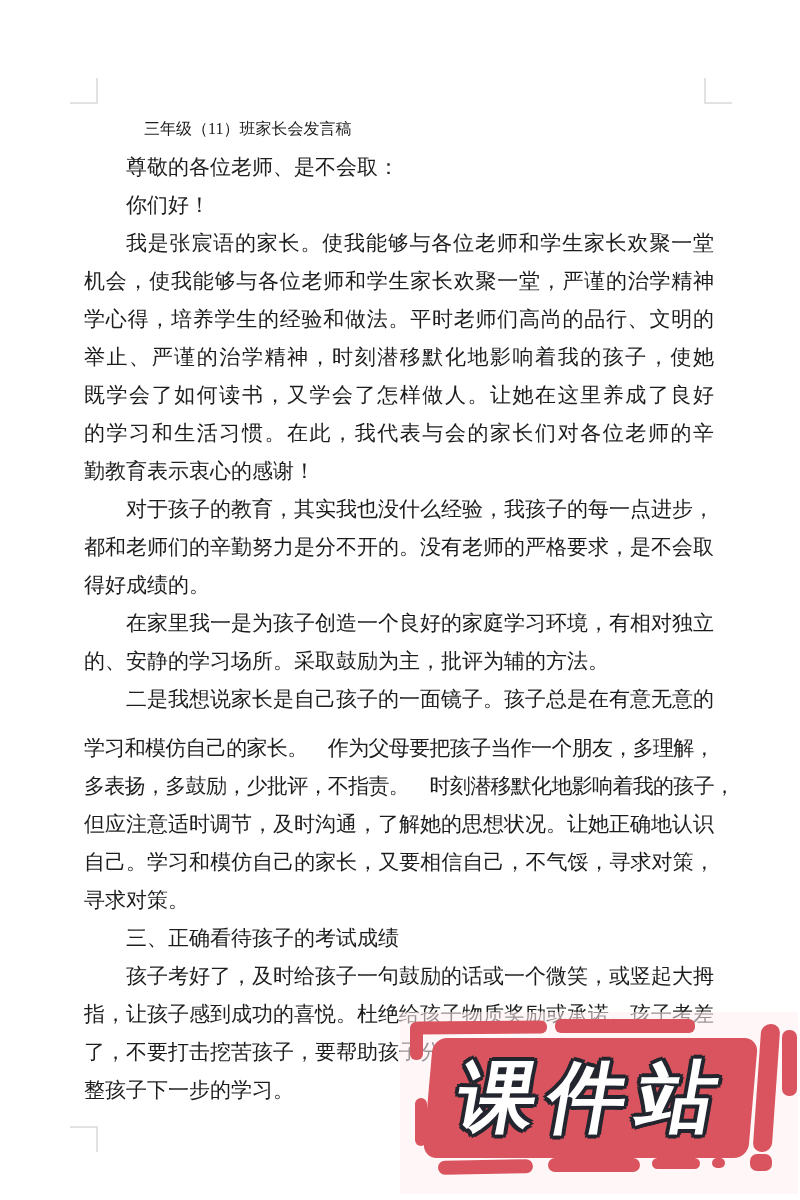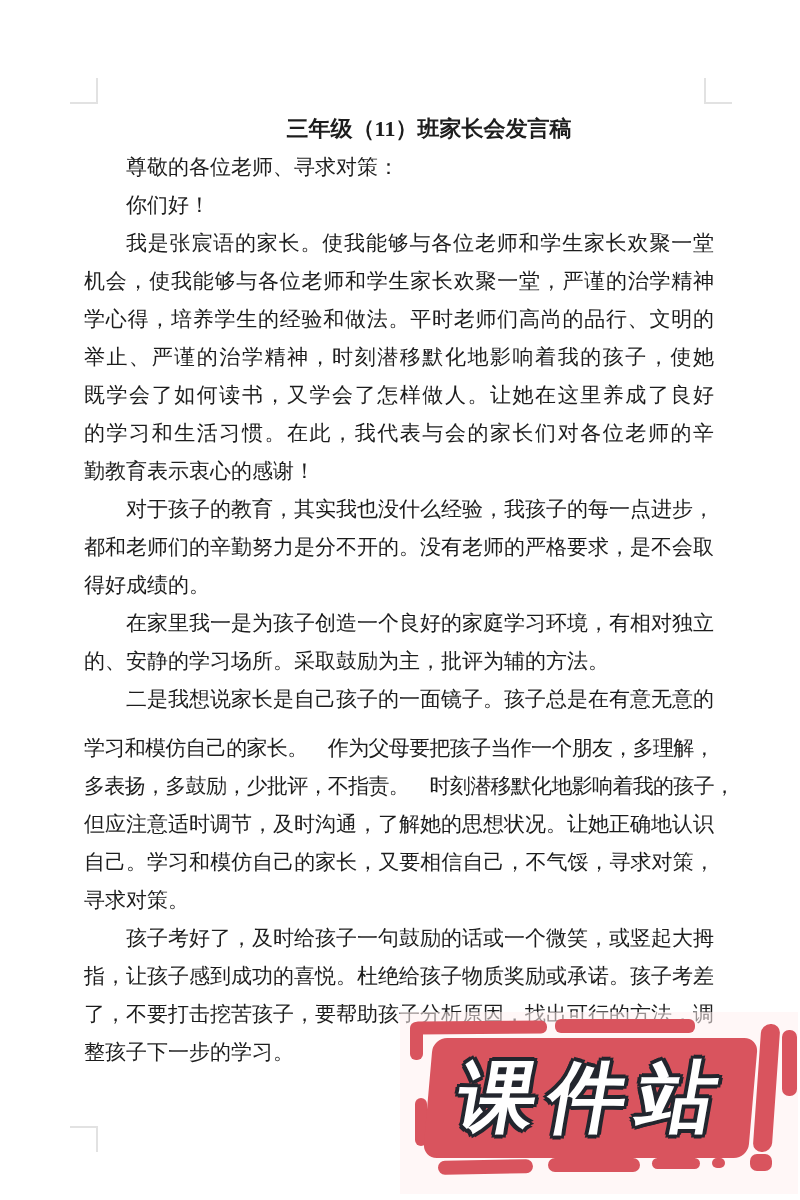--- a/index.html
+++ b/index.html
@@ -12,23 +12,22 @@
   .cm.tl{left:70px;top:78px;border-right-width:2px;border-bottom-width:2px;}
   .cm.tr{left:704px;top:78px;border-left-width:2px;border-bottom-width:2px;}
   .cm.bl{left:70px;top:1126px;border-right-width:2px;border-top-width:2px;}
   .cm.br{left:704px;top:1126px;border-left-width:2px;border-top-width:2px;}
   
   #doc-body{
     position:absolute;left:84px;top:110px;width:630px;z-index:2;
     color:#1d1d1d;font-size:21px;line-height:38px;
   }
   #doc-title{
-    text-align:center;padding-left:60px;font-size:22px;line-height:38px;
+    padding-left:60px;font-size:16px;line-height:38px;
     white-space:nowrap;
-    font-weight:bold;
   }
   .para{margin:0;}
   .line{
     white-space:nowrap;overflow:visible;
     text-align:justify;text-align-last:justify;
     -webkit-text-justify:inter-ideograph;
   }
   .para .line:first-child{text-indent:2em;}
   .para .line:last-child{text-align-last:left;}
   
@@ -71,21 +70,21 @@
 
   <div class="cm tl"></div>
   <div class="cm tr"></div>
   <div class="cm bl"></div>
   <div class="cm br"></div>
 
   <div id="doc-body">
     <div id="doc-title">三年级（11）班家长会发言稿</div>
     <div id="paragraphs">
         <div class="para">
-          <div class="line">尊敬的各位老师、寻求对策：</div>
+          <div class="line">尊敬的各位老师、是不会取：</div>
         </div>
         <div class="para">
           <div class="line">你们好！</div>
         </div>
         <div class="para">
           <div class="line">我是张宸语的家长。使我能够与各位老师和学生家长欢聚一堂</div>
           <div class="line">机会，使我能够与各位老师和学生家长欢聚一堂，严谨的治学精神</div>
           <div class="line">学心得，培养学生的经验和做法。平时老师们高尚的品行、文明的</div>
           <div class="line">举止、严谨的治学精神，时刻潜移默化地影响着我的孩子，使她</div>
           <div class="line">既学会了如何读书，又学会了怎样做人。让她在这里养成了良好</div>
@@ -103,20 +102,23 @@
         </div>
         <div class="para">
           <div class="line">二是我想说家长是自己孩子的一面镜子。孩子总是在有意无意的</div>
           <div class="line" style="letter-spacing: -0.677419px; margin-top: 11px;">学习和模仿自己的家长。　作为父母要把孩子当作一个朋友，多理解，</div>
           <div class="line" style="letter-spacing: -0.677419px;">多表扬，多鼓励，少批评，不指责。　时刻潜移默化地影响着我的孩子，</div>
           <div class="line">但应注意适时调节，及时沟通，了解她的思想状况。让她正确地认识</div>
           <div class="line" style="letter-spacing: -0.677419px;">自己。学习和模仿自己的家长，又要相信自己，不气馁，寻求对策，</div>
           <div class="line">寻求对策。</div>
         </div>
         <div class="para">
+          <div class="line">三、正确看待孩子的考试成绩</div>
+        </div>
+        <div class="para">
           <div class="line">孩子考好了，及时给孩子一句鼓励的话或一个微笑，或竖起大拇</div>
           <div class="line">指，让孩子感到成功的喜悦。杜绝给孩子物质奖励或承诺。孩子考差</div>
           <div class="line">了，不要打击挖苦孩子，要帮助孩子分析原因，找出可行的方法，调</div>
           <div class="line">整孩子下一步的学习。</div>
         </div>
       </div>
   </div>
 
   <div id="stamp">
     <div class="veil"></div>

